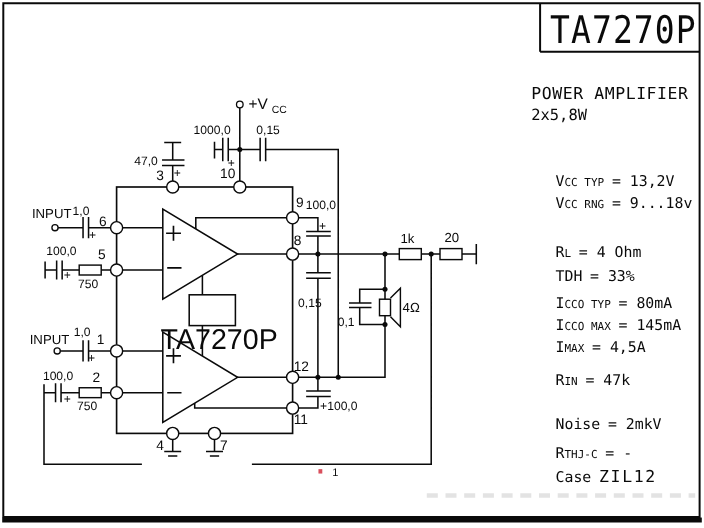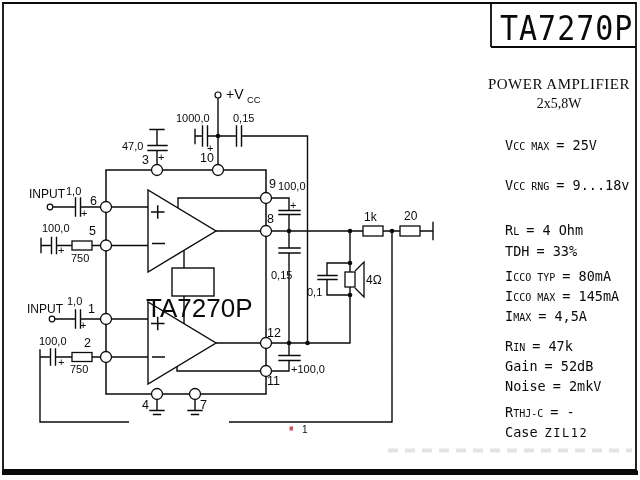--- a/index.html
+++ b/index.html
@@ -4,28 +4,28 @@
 <style>
   html,body{margin:0;padding:0;background:#888;}
   .page{position:relative;width:640px;height:480px;background:#ffffff;overflow:hidden;
         font-family:"DejaVu Sans Mono",monospace;color:#0a0a0a;}
   .page svg{position:absolute;left:0;top:0;}
   svg text{font-family:"Liberation Sans",sans-serif;fill:#0a0a0a;}
   .titlebox{position:absolute;left:491px;top:3px;width:144px;height:44px;}
   .titlebox .t{position:absolute;left:9px;top:5px;font-size:30px;font-weight:normal;
                letter-spacing:1px;transform:scaleY(1.15);transform-origin:top left;
                font-family:"DejaVu Sans Mono",monospace;}
-  .hdr{position:absolute;left:483px;top:76px;width:152px;text-align:center;font-family:Liberation Serif, serif;}
+  .hdr{position:absolute;left:483px;top:76px;width:152px;text-align:left;}
   .hdr .h1{font-size:15px;letter-spacing:.5px;white-space:nowrap;}
   .hdr .h2{font-size:14px;margin-top:3px;}
   .spec{position:absolute;left:505px;white-space:nowrap;font-size:13.5px;}
   .spec .sy{font-size:13.5px;}
   .spec .sb{font-size:10px;}
   .spec .vl{margin-left:7px;}
-  .spec-case .vl{font-size:12px;letter-spacing:1.5px;}
+  .spec-case .vl{font-size:15px;letter-spacing:1.5px;}
 </style>
 </head>
 <body>
 
 <div class="page">
 
   <svg width="640" height="480" viewBox="0 0 640 480">
 
     <g stroke="#0a0a0a" fill="none">
       <path d="M3 3H636V470H3Z" stroke-width="1.8"></path>
@@ -164,26 +164,25 @@
 
   <div class="titlebox">
     <span class="t">TA7270P</span>
   </div>
 
   <div class="hdr">
     <div class="h1">POWER AMPLIFIER</div>
     <div class="h2">2x5,8W</div>
   </div>
 
-  <div class="spec" style="top:137px"><span class="sy">V</span><span class="sb">CC MAX</span><span class="vl">= 25V</span></div>
+  <div class="spec" style="top:157px"><span class="sy">V</span><span class="sb">CC TYP</span><span class="vl">= 13,2V</span></div>
   <div class="spec" style="top:177px"><span class="sy">V</span><span class="sb">CC RNG</span><span class="vl">= 9...18v</span></div>
   <div class="spec" style="top:222px"><span class="sy">R</span><span class="sb">L</span><span class="vl">= 4 Ohm</span></div>
   <div class="spec" style="top:243px"><span class="sy">TDH</span><span class="sb"></span><span class="vl">= 33%</span></div>
   <div class="spec" style="top:268px"><span class="sy">I</span><span class="sb">CCO TYP</span><span class="vl">= 80mA</span></div>
   <div class="spec" style="top:288px"><span class="sy">I</span><span class="sb">CCO MAX</span><span class="vl">= 145mA</span></div>
   <div class="spec" style="top:308px"><span class="sy">I</span><span class="sb">MAX</span><span class="vl">= 4,5A</span></div>
   <div class="spec" style="top:338px"><span class="sy">R</span><span class="sb">IN</span><span class="vl">=  47k</span></div>
-  <div class="spec" style="top:358px"><span class="sy">Gain</span><span class="sb"></span><span class="vl">=  52dB</span></div>
   <div class="spec" style="top:378px"><span class="sy">Noise</span><span class="sb"></span><span class="vl">=  2mkV</span></div>
   <div class="spec" style="top:404px"><span class="sy">R</span><span class="sb">THJ-C</span><span class="vl">=  -</span></div>
   <div class="spec spec-case" style="top:424px"><span class="sy">Case</span><span class="sb"></span><span class="vl">ZIL12</span></div>
 
 </div>
 
 </body></html>

